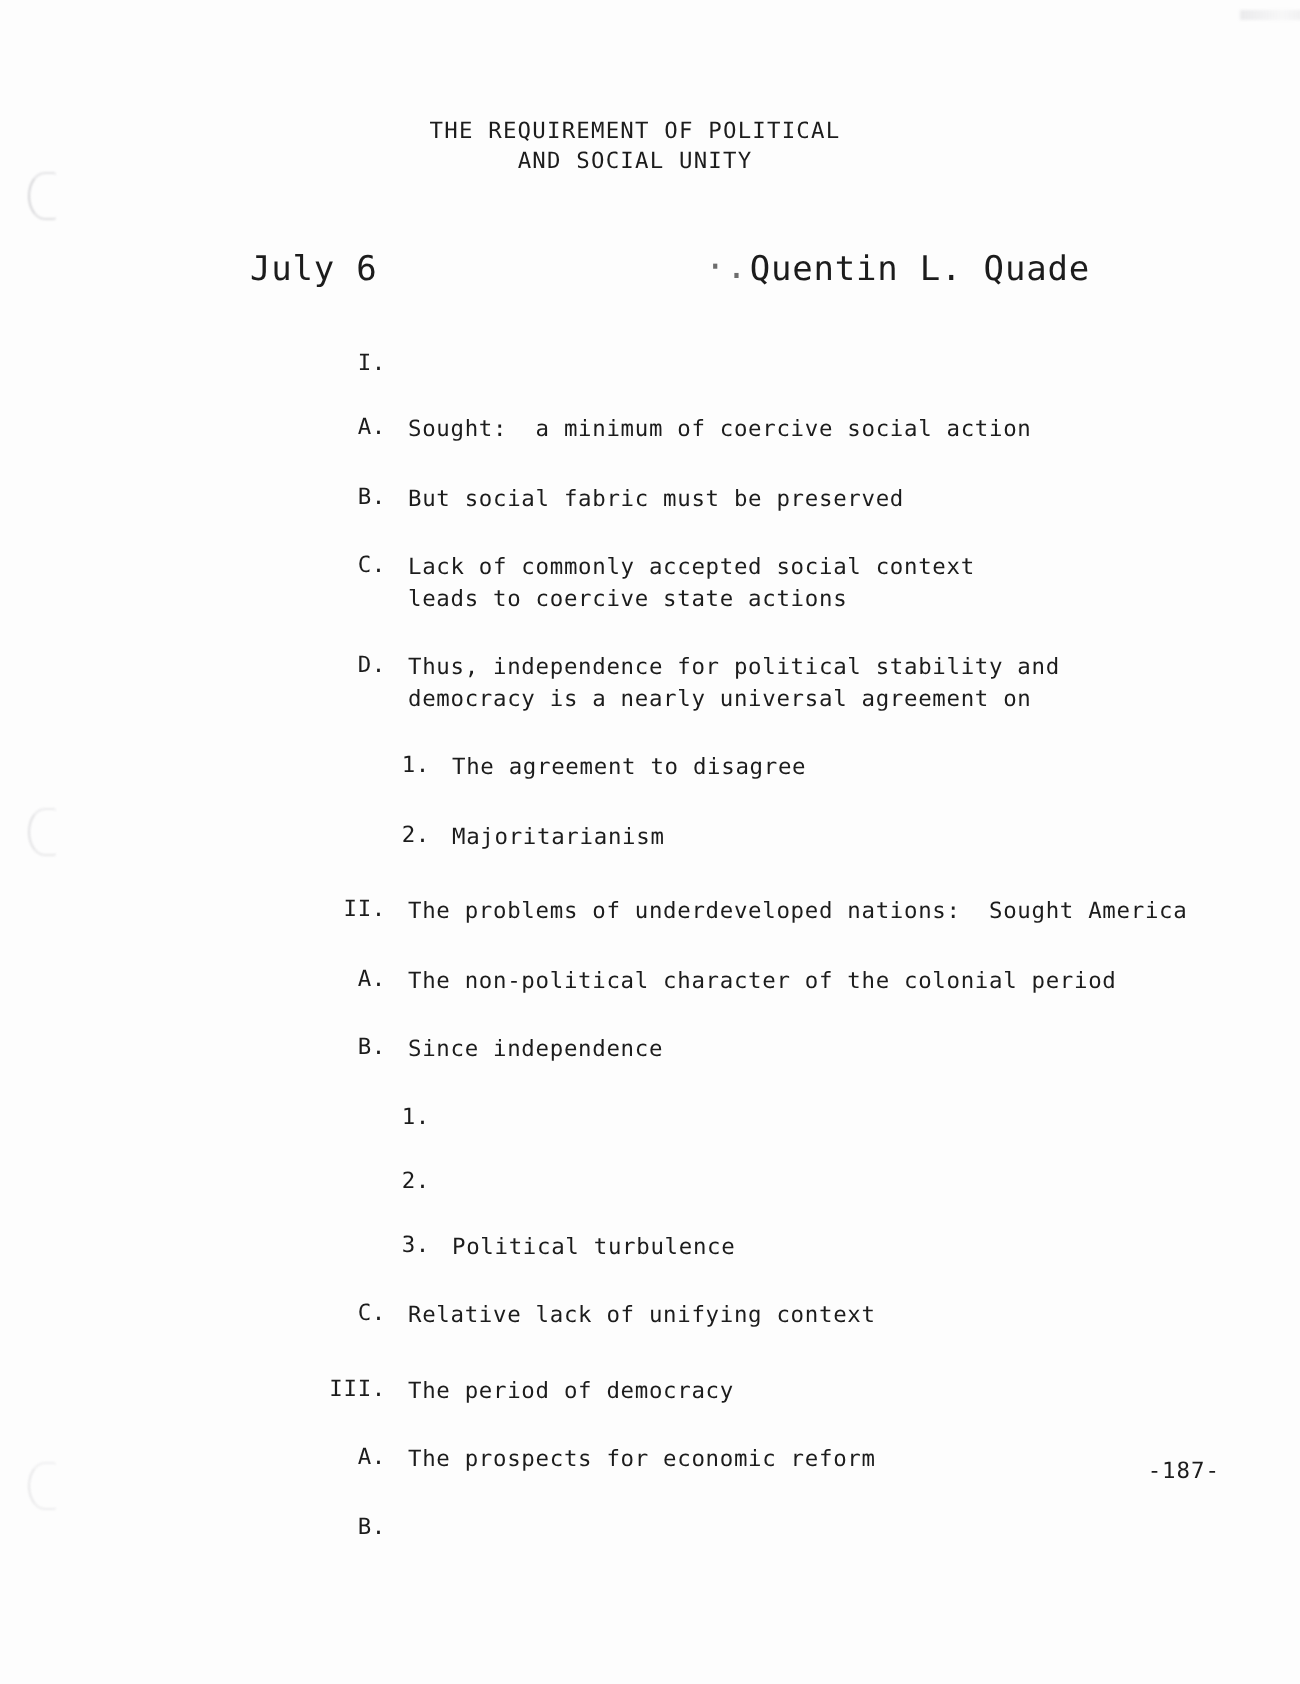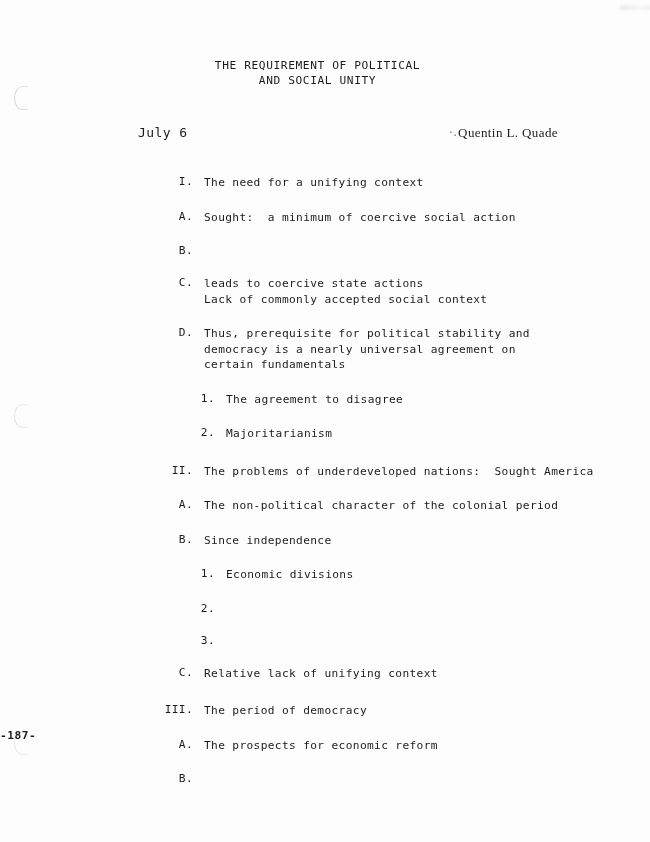--- a/index.html
+++ b/index.html
@@ -61,30 +61,30 @@
     font-size: 11.2px;
     letter-spacing: 0.6px;
     line-height: 15px;
   }
   .title-line { white-space: pre; }
 
   
   .byline {
     position: absolute;
     top: 125px;
-    left: 138px;
+    left: 125px;
     width: 420px;
     display: flex;
     justify-content: space-between;
     align-items: flex-start;
-    font-size: 13px;
+    font-size: 17px;
     letter-spacing: 0.4px;
   }
   .byline-date { white-space: pre; }
-  .byline-author { white-space: pre; font-family: Liberation Serif, serif; }
+  .byline-author { white-space: pre; }
   .stray-mark {
     display: inline-block;
     color: #6d6d6d;
     transform: translateY(-1px);
     margin-right: 1px;
   }
 
   
   .outline {
     position: absolute;
@@ -122,25 +122,24 @@
     line-height: 15.5px;
   }
   .body .ln { white-space: pre; }
 
   
   .folio {
     position: absolute;
     left: 0;
     top: 729px;
     width: 610px;
-    text-align: left;
+    text-align: right;
     font-size: 11.2px;
     letter-spacing: 0.5px;
     white-space: pre;
-    font-weight: bold;
   }
 </style>
 </head>
 <body>
 
 <div class="page">
 
   <div class="punch punch-1"></div>
   <div class="punch punch-2"></div>
   <div class="punch punch-3"></div>
@@ -152,46 +151,45 @@
   </div>
 
   <div class="byline">
     <div class="byline-date">July 6</div>
     <div class="byline-author"><span class="stray-mark">·.</span><span>Quentin L. Quade</span></div>
   </div>
 
   <div class="outline">
       <div class="item lvl-1">
         <div class="marker">I.</div>
-        <div class="body">
-          <div class="ln">The need for a unifying context</div>
-        </div>
       </div>
       <div class="item lvl-2">
         <div class="marker">A.</div>
         <div class="body">
           <div class="ln">Sought:  a minimum of coercive social action</div>
         </div>
       </div>
       <div class="item lvl-2">
         <div class="marker">B.</div>
+        <div class="body">
+          <div class="ln">But social fabric must be preserved</div>
+        </div>
       </div>
       <div class="item lvl-2">
         <div class="marker">C.</div>
         <div class="body">
+          <div class="ln">Lack of commonly accepted social context</div>
           <div class="ln">leads to coercive state actions</div>
-          <div class="ln">Lack of commonly accepted social context</div>
         </div>
       </div>
       <div class="item lvl-2">
         <div class="marker">D.</div>
         <div class="body">
-          <div class="ln">Thus, prerequisite for political stability and</div>
+          <div class="ln">Thus, independence for political stability and</div>
           <div class="ln">democracy is a nearly universal agreement on</div>
-          <div class="ln">certain fundamentals</div>
         </div>
       </div>
       <div class="item lvl-3">
         <div class="marker">1.</div>
         <div class="body">
           <div class="ln">The agreement to disagree</div>
         </div>
       </div>
       <div class="item lvl-3">
         <div class="marker">2.</div>
@@ -212,29 +210,29 @@
         </div>
       </div>
       <div class="item lvl-2">
         <div class="marker">B.</div>
         <div class="body">
           <div class="ln">Since independence</div>
         </div>
       </div>
       <div class="item lvl-3">
         <div class="marker">1.</div>
-        <div class="body">
-          <div class="ln">Economic divisions</div>
-        </div>
       </div>
       <div class="item lvl-3">
         <div class="marker">2.</div>
       </div>
       <div class="item lvl-3">
         <div class="marker">3.</div>
+        <div class="body">
+          <div class="ln">Political turbulence</div>
+        </div>
       </div>
       <div class="item lvl-2">
         <div class="marker">C.</div>
         <div class="body">
           <div class="ln">Relative lack of unifying context</div>
         </div>
       </div>
       <div class="item lvl-1">
         <div class="marker">III.</div>
         <div class="body">

